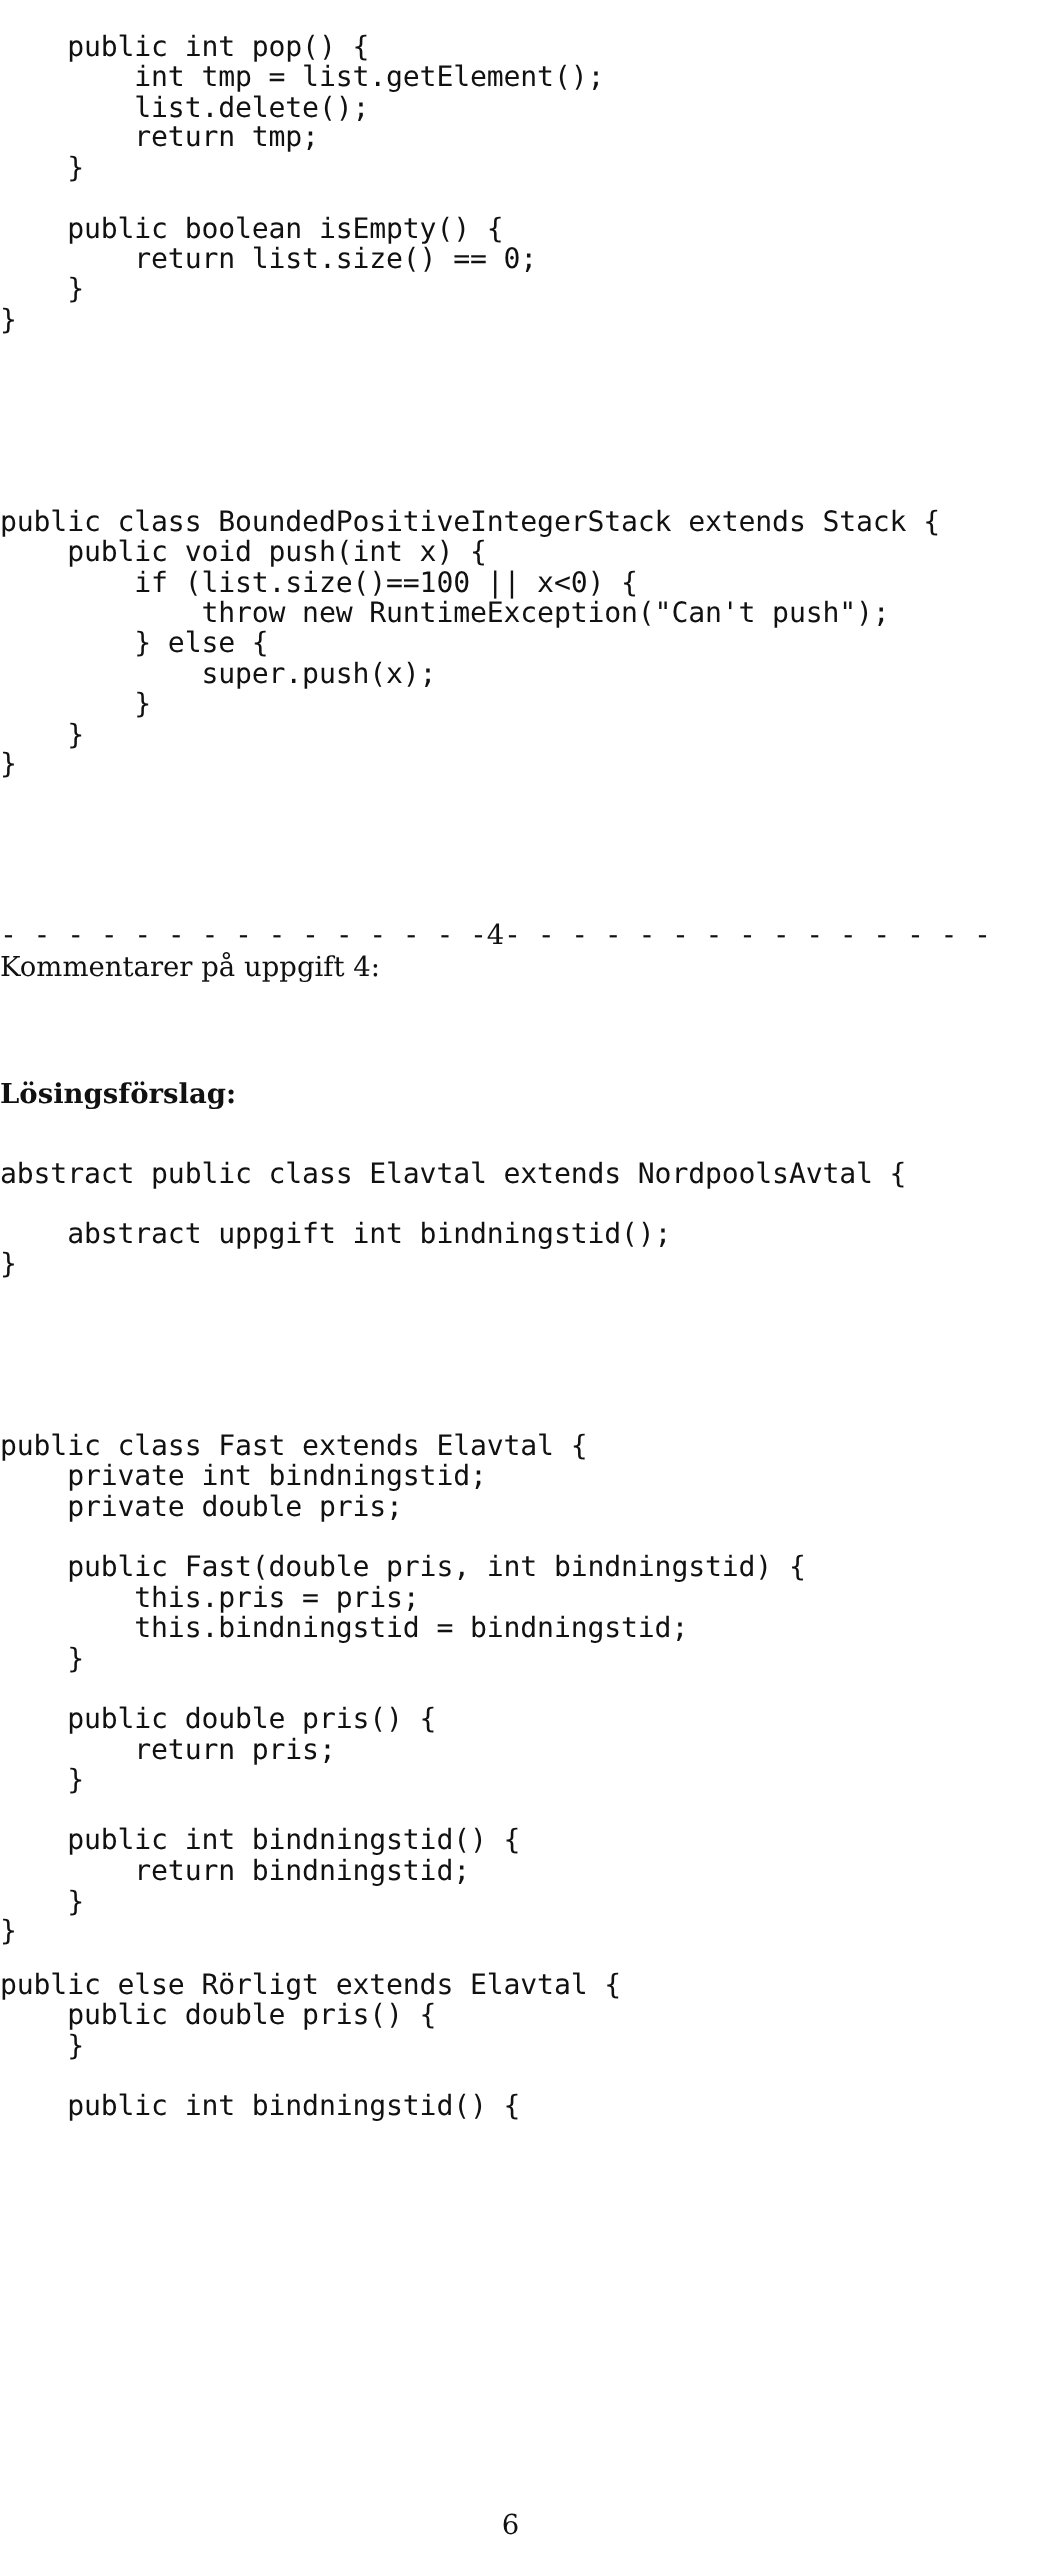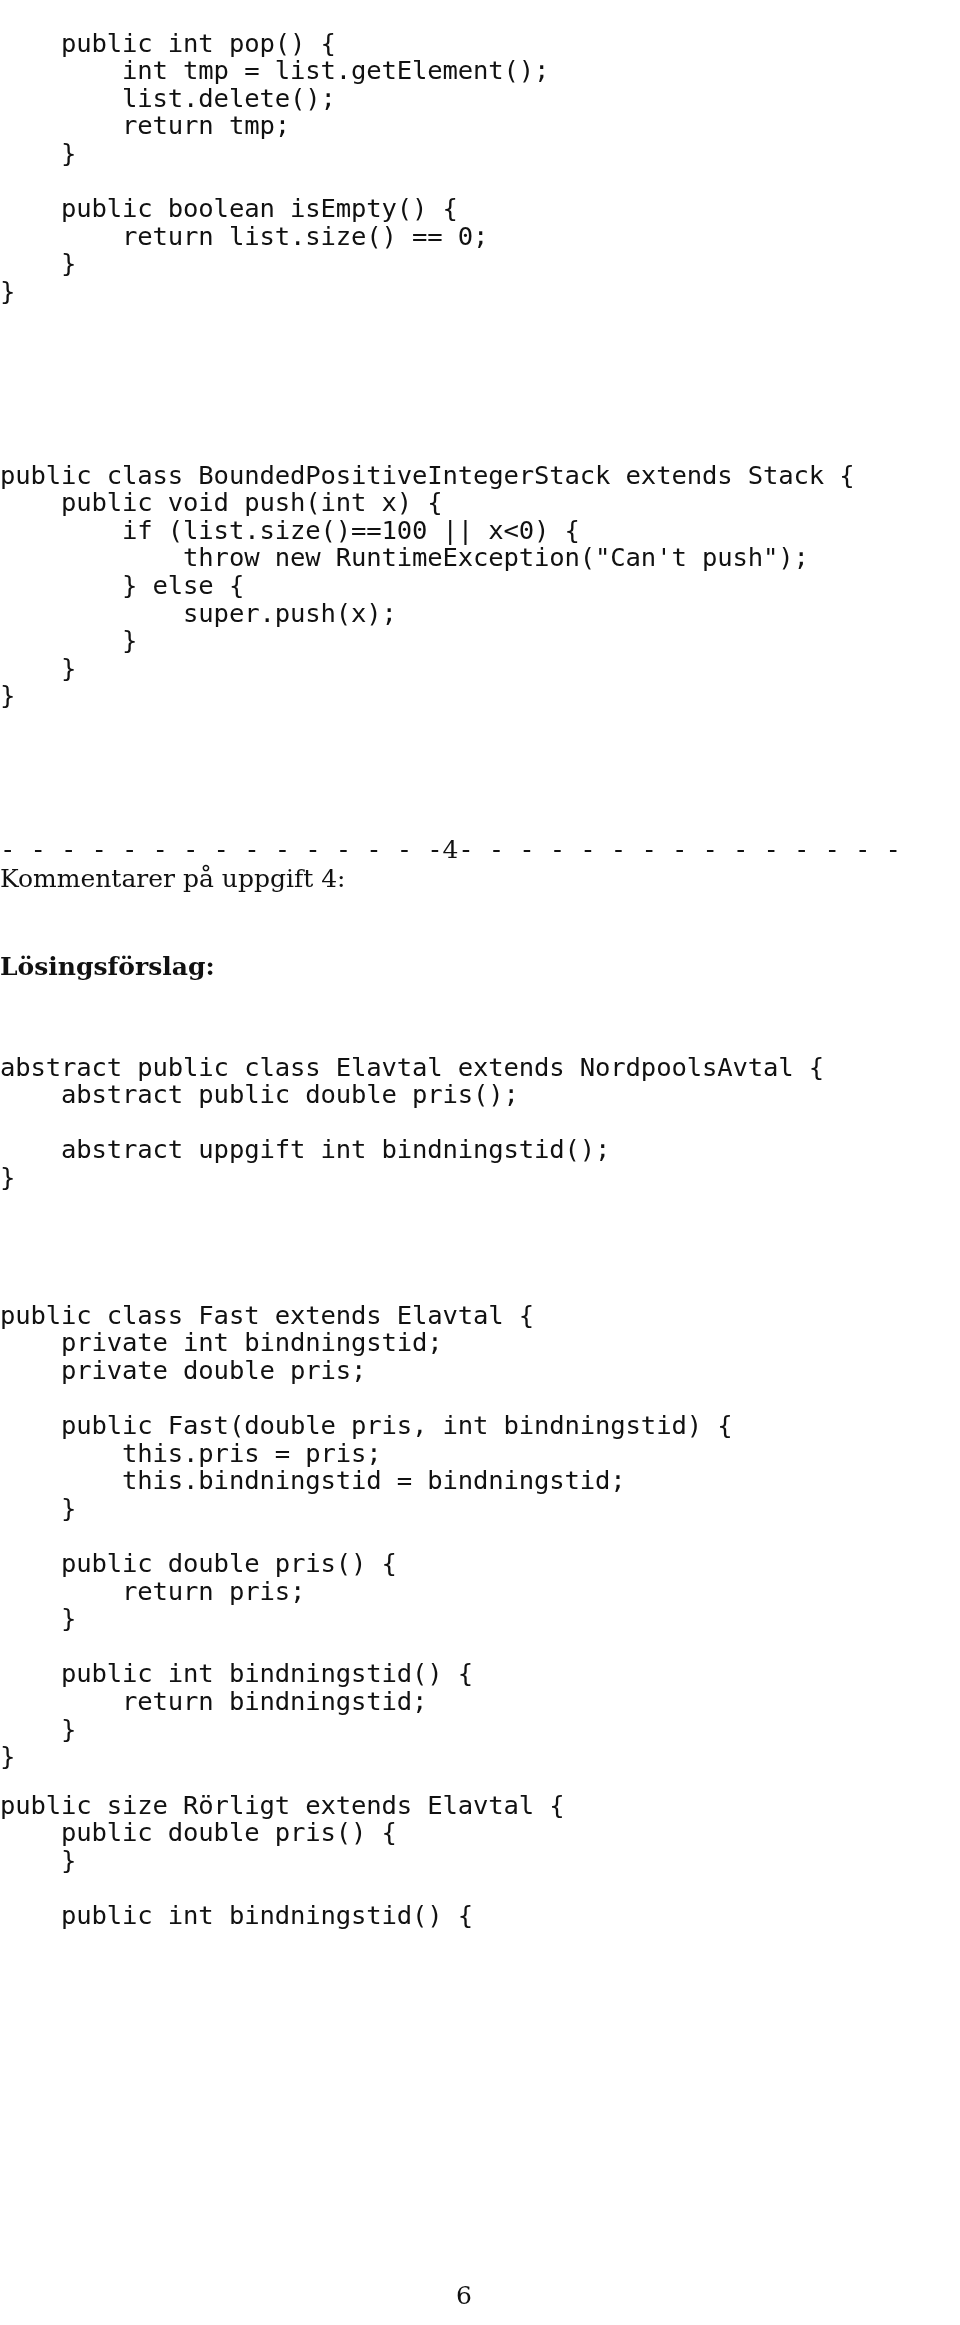--- a/index.html
+++ b/index.html
@@ -50,20 +50,21 @@
   
   .prose {
     font-family: "DejaVu Serif", "Liberation Serif", serif;
     font-size: 25px;
     line-height: 30px;
     color: #111111;
     white-space: pre;
   }
   .prose.bold {
     font-weight: 700;
+    margin-top: 28px;
   }
 
   
   .rule-line {
     font-family: "DejaVu Sans Mono", "Liberation Mono", monospace;
     font-size: 25.6px;
     line-height: 27.6px;
     letter-spacing: -0.15px;
     white-space: pre;
     color: #111111;
@@ -99,24 +100,24 @@
 
   <pre class="code-block abs" style="top:434px;">    <span class="code-line">public class BoundedPositiveIntegerStack extends Stack {</span><span class="code-line">    public void push(int x) {</span><span class="code-line">        if (list.size()==100 || x&lt;0) {</span><span class="code-line">            throw new RuntimeException("Can't push");</span><span class="code-line">        } else {</span><span class="code-line">            super.push(x);</span><span class="code-line">        }</span><span class="code-line">    }</span><span class="code-line">}</span>
   </pre>
 
   <div class="rule-line abs" style="top:836px;"><span>- - - - - - - - - - - - - - -</span><span class="rule-number">4</span><span>- - - - - - - - - - - - - - -</span></div>
 
   <div class="prose abs" style="top:864px;">Kommentarer på uppgift 4:</div>
 
   <div class="prose bold abs" style="top:952px;">Lösingsförslag:</div>
 
-  <pre class="code-block abs" style="top:1026px;">    <span class="code-line">abstract public class Elavtal extends NordpoolsAvtal {</span><span class="code-line">    abstract public double pris();</span><span class="code-line blank"></span><span class="code-line">    abstract uppgift int bindningstid();</span><span class="code-line">}</span>
+  <pre class="code-block abs" style="top:1026px;">    <span class="code-line">abstract public class Elavtal extends NordpoolsAvtal {</span><span class="code-line blank"></span><span class="code-line">    abstract uppgift int bindningstid();</span><span class="code-line">}</span>
   </pre>
 
   <pre class="code-block abs" style="top:1274px;">    <span class="code-line">public class Fast extends Elavtal {</span><span class="code-line">    private int bindningstid;</span><span class="code-line">    private double pris;</span><span class="code-line blank"></span><span class="code-line">    public Fast(double pris, int bindningstid) {</span><span class="code-line">        this.pris = pris;</span><span class="code-line">        this.bindningstid = bindningstid;</span><span class="code-line">    }</span><span class="code-line blank"></span><span class="code-line">    public double pris() {</span><span class="code-line">        return pris;</span><span class="code-line">    }</span><span class="code-line blank"></span><span class="code-line">    public int bindningstid() {</span><span class="code-line">        return bindningstid;</span><span class="code-line">    }</span><span class="code-line">}</span>
   </pre>
 
-  <pre class="code-block abs" style="top:1764px;">    <span class="code-line">public size Rörligt extends Elavtal {</span><span class="code-line">    public double pris() {</span><span class="code-line">    }</span><span class="code-line blank"></span><span class="code-line">    public int bindningstid() {</span>
+  <pre class="code-block abs" style="top:1764px;">    <span class="code-line">public else Rörligt extends Elavtal {</span><span class="code-line">    public double pris() {</span><span class="code-line">    }</span><span class="code-line blank"></span><span class="code-line">    public int bindningstid() {</span>
   </pre>
 
   <div id="folio">6</div>
 
 </div>
 
 </body></html>

